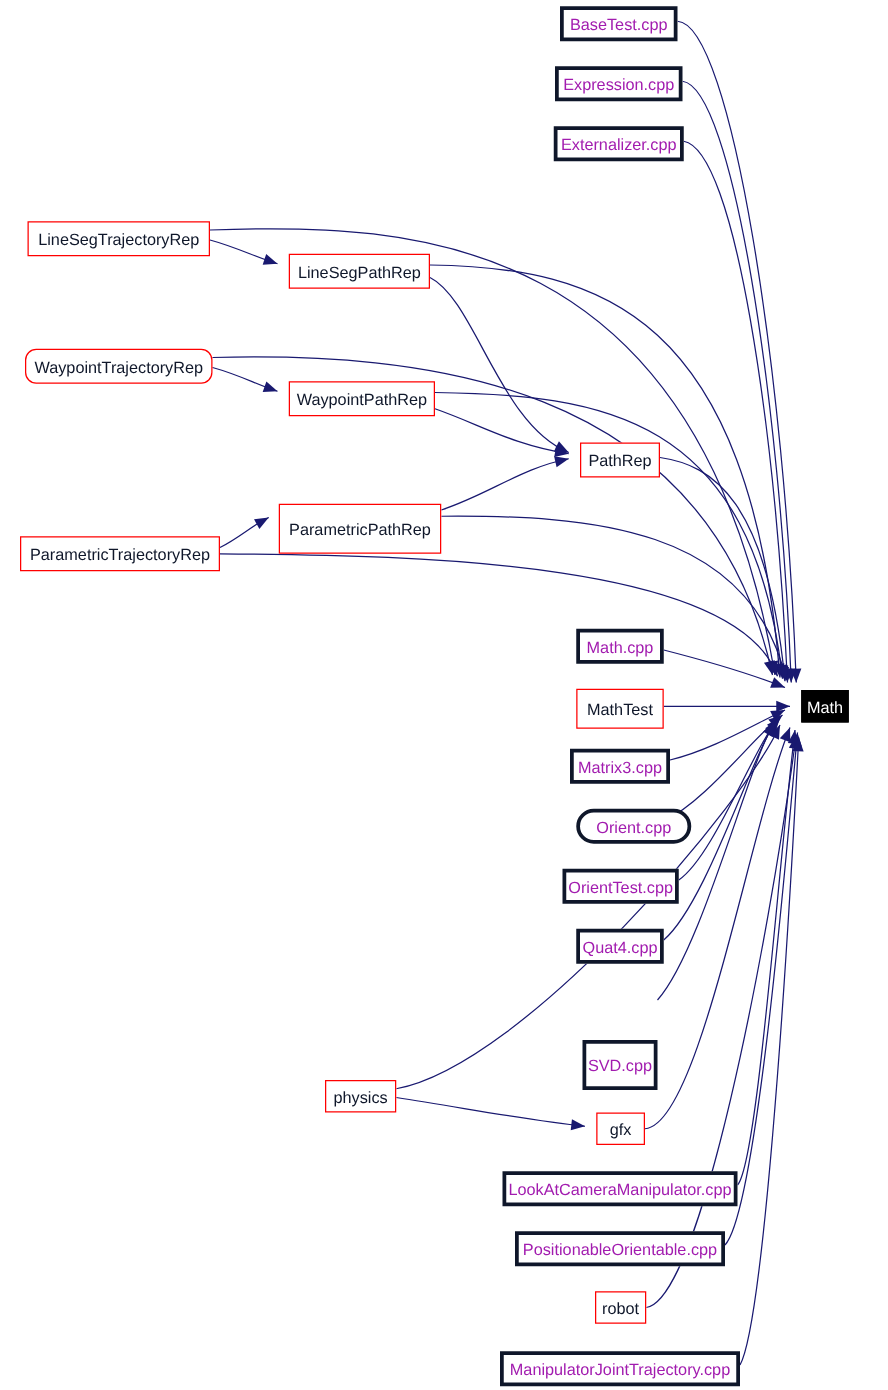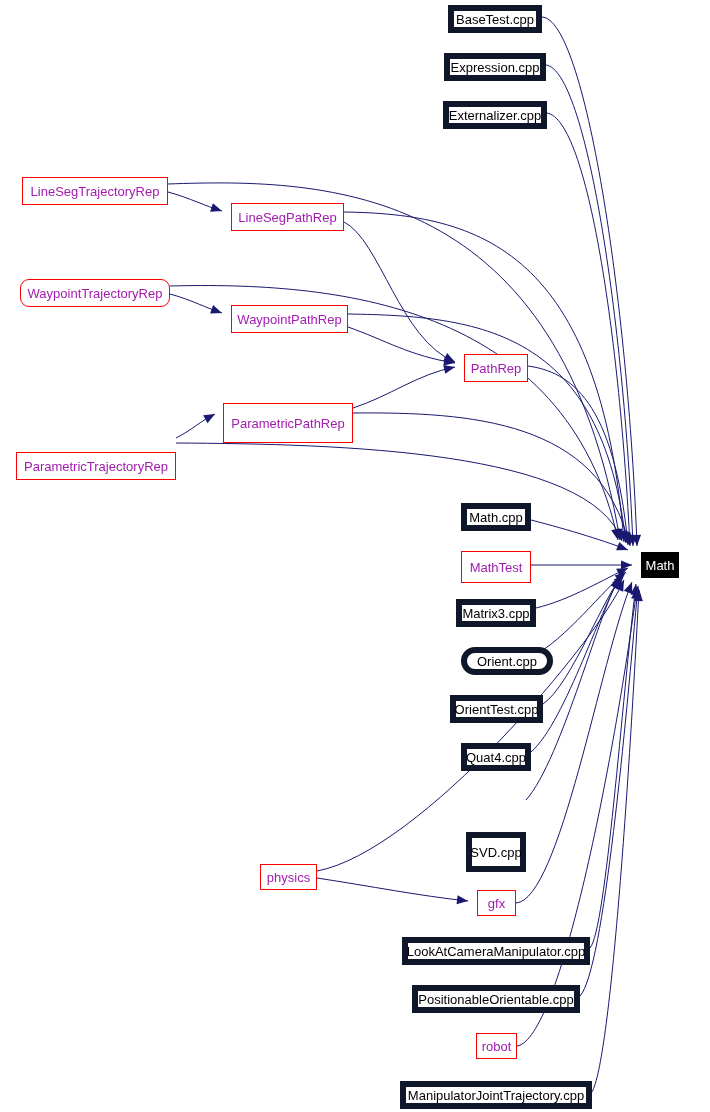--- a/index.html
+++ b/index.html
@@ -29,29 +29,29 @@
     position: absolute;
     box-sizing: border-box;
     display: flex;
     align-items: center;
     justify-content: center;
     font-family: "Liberation Sans", sans-serif;
     font-size: 13px;
     line-height: 1;
     white-space: nowrap;
     background: #ffffff;
-    border: 6px solid #0f172a;
-    color: #000000;
+    border: 3px solid #0f172a;
+    color: #a21caf;
     letter-spacing: 0px;
     z-index: 5;
   }
   .node.red {
     border: 1px solid #ff0000;
     background: #ffffff;
-    color: #a21caf;
+    color: #0f172a;
     align-items: center;
   }
   .node.focus {
     border: 1px solid #000000;
     background: #000000;
     color: #ffffff;
     z-index: 7;
   }
   .node-label {
     display: block;
@@ -144,21 +144,21 @@
     </div>
     <div class="node red" style="left: 231px; top: 305px; width: 117px; height: 28px;">
       <span class="node-label">WaypointPathRep</span>
     </div>
     <div class="node red" style="left: 464px; top: 354px; width: 64px; height: 28px;">
       <span class="node-label">PathRep</span>
     </div>
     <div class="node red" style="left: 223px; top: 403px; width: 130px; height: 40px;">
       <span class="node-label">ParametricPathRep</span>
     </div>
-    <div class="node red" style="left: 16px; top: 452px; width: 160px; height: 28px;">
+    <div class="node red" style="left: 16px; top: 429px; width: 160px; height: 28px;">
       <span class="node-label">ParametricTrajectoryRep</span>
     </div>
     <div class="node" style="left: 461px; top: 503px; width: 70px; height: 28px;">
       <span class="node-label">Math.cpp</span>
     </div>
     <div class="node red" style="left: 461px; top: 551px; width: 70px; height: 32px;">
       <span class="node-label">MathTest</span>
     </div>
     <div class="node focus" style="left: 641px; top: 552px; width: 38px; height: 26px;">
       <span class="node-label">Math</span>

